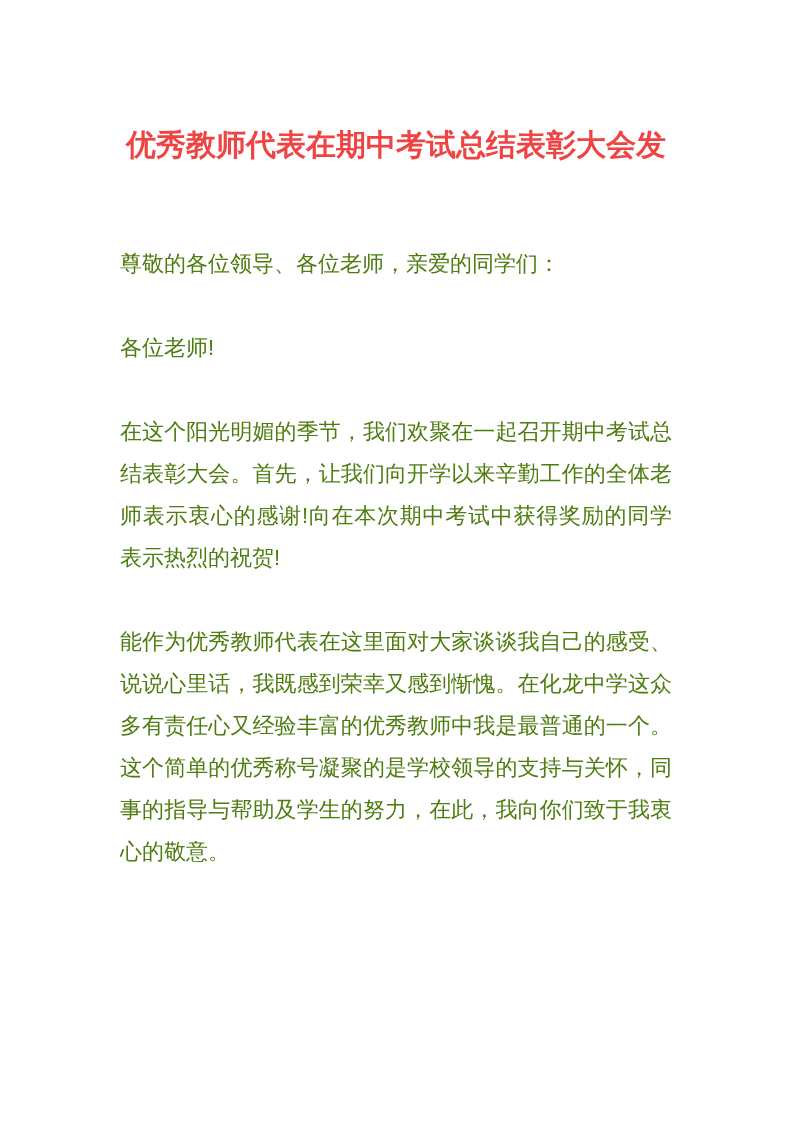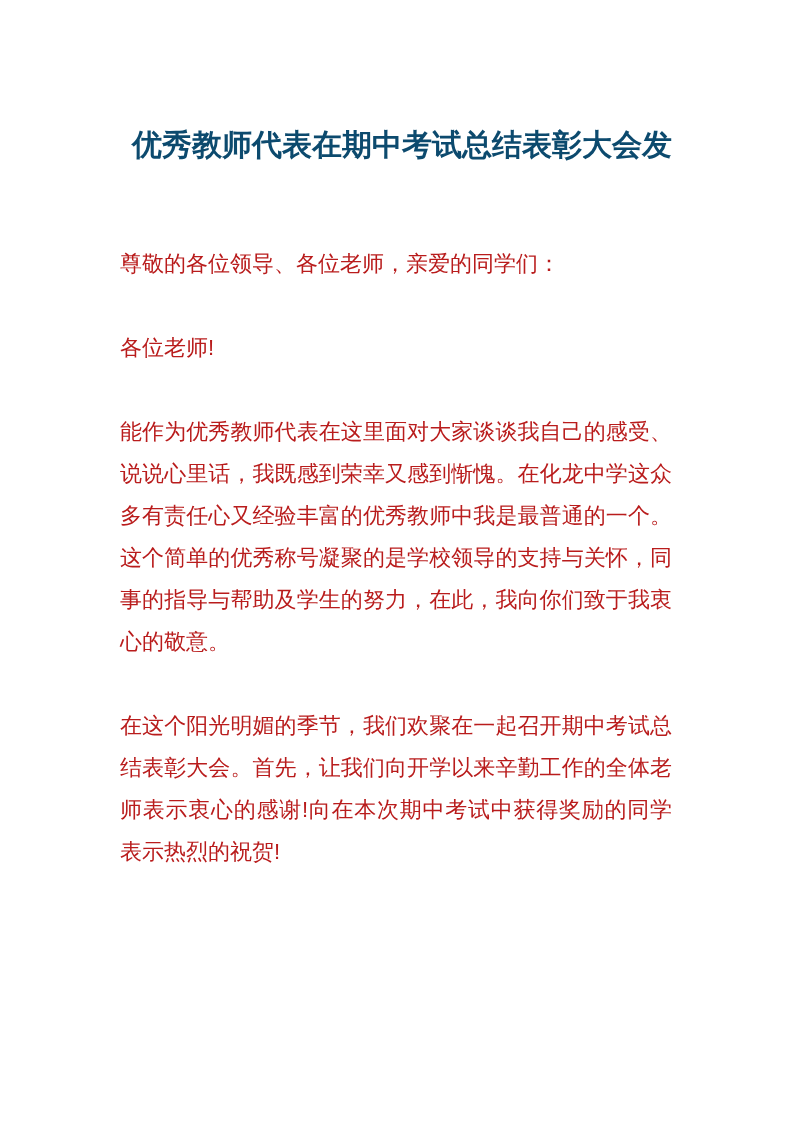--- a/index.html
+++ b/index.html
@@ -20,52 +20,52 @@
   }
 
   .content {
     padding: 94px 121px 0 120px;
   }
 
   .doc-title {
     font-size: 30px;
     font-weight: bold;
     line-height: 102px;
-    text-align: right;
+    text-align: center;
     letter-spacing: 0px;
     margin: 0 0 47px 0;
-    color: #0c4a6e;
+    color: #ef4444;
   }
 
   .doc-title .title-line {
     display: block;
   }
 
   .doc-paragraph {
     font-size: 22px;
     line-height: 42px;
     text-align: justify;
     text-justify: inter-ideograph;
     margin: 0 0 42px 0;
-    color: #b91c1c;
+    color: #4d7c0f;
     word-break: break-all;
   }
 </style>
 </head>
 <body>
 
 <div class="page">
   <div class="content">
 
     <h1 class="doc-title">
       <span class="title-line">优秀教师代表在期中考试总结表彰大会发</span>
     </h1>
 
     <p class="doc-paragraph">尊敬的各位领导、各位老师，亲爱的同学们：</p>
 
     <p class="doc-paragraph">各位老师!</p>
 
+    <p class="doc-paragraph">在这个阳光明媚的季节，我们欢聚在一起召开期中考试总结表彰大会。首先，让我们向开学以来辛勤工作的全体老师表示衷心的感谢!向在本次期中考试中获得奖励的同学表示热烈的祝贺!</p>
+
     <p class="doc-paragraph">能作为优秀教师代表在这里面对大家谈谈我自己的感受、说说心里话，我既感到荣幸又感到惭愧。在化龙中学这众多有责任心又经验丰富的优秀教师中我是最普通的一个。这个简单的优秀称号凝聚的是学校领导的支持与关怀，同事的指导与帮助及学生的努力，在此，我向你们致于我衷心的敬意。</p>
-
-    <p class="doc-paragraph">在这个阳光明媚的季节，我们欢聚在一起召开期中考试总结表彰大会。首先，让我们向开学以来辛勤工作的全体老师表示衷心的感谢!向在本次期中考试中获得奖励的同学表示热烈的祝贺!</p>
 
   </div>
 </div>
 
 </body></html>

